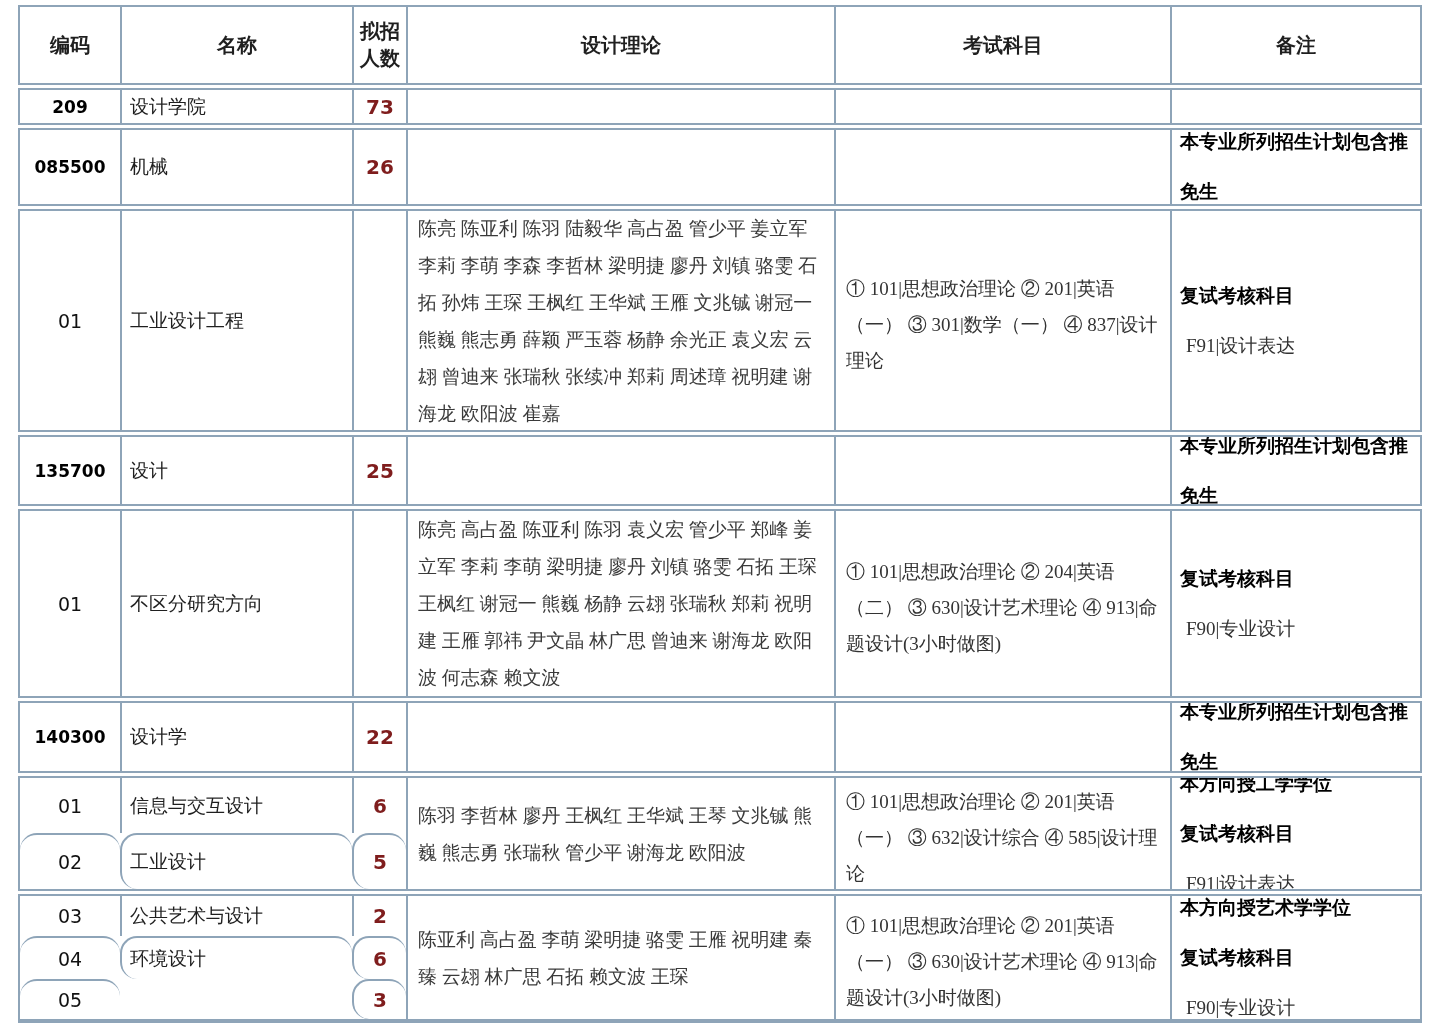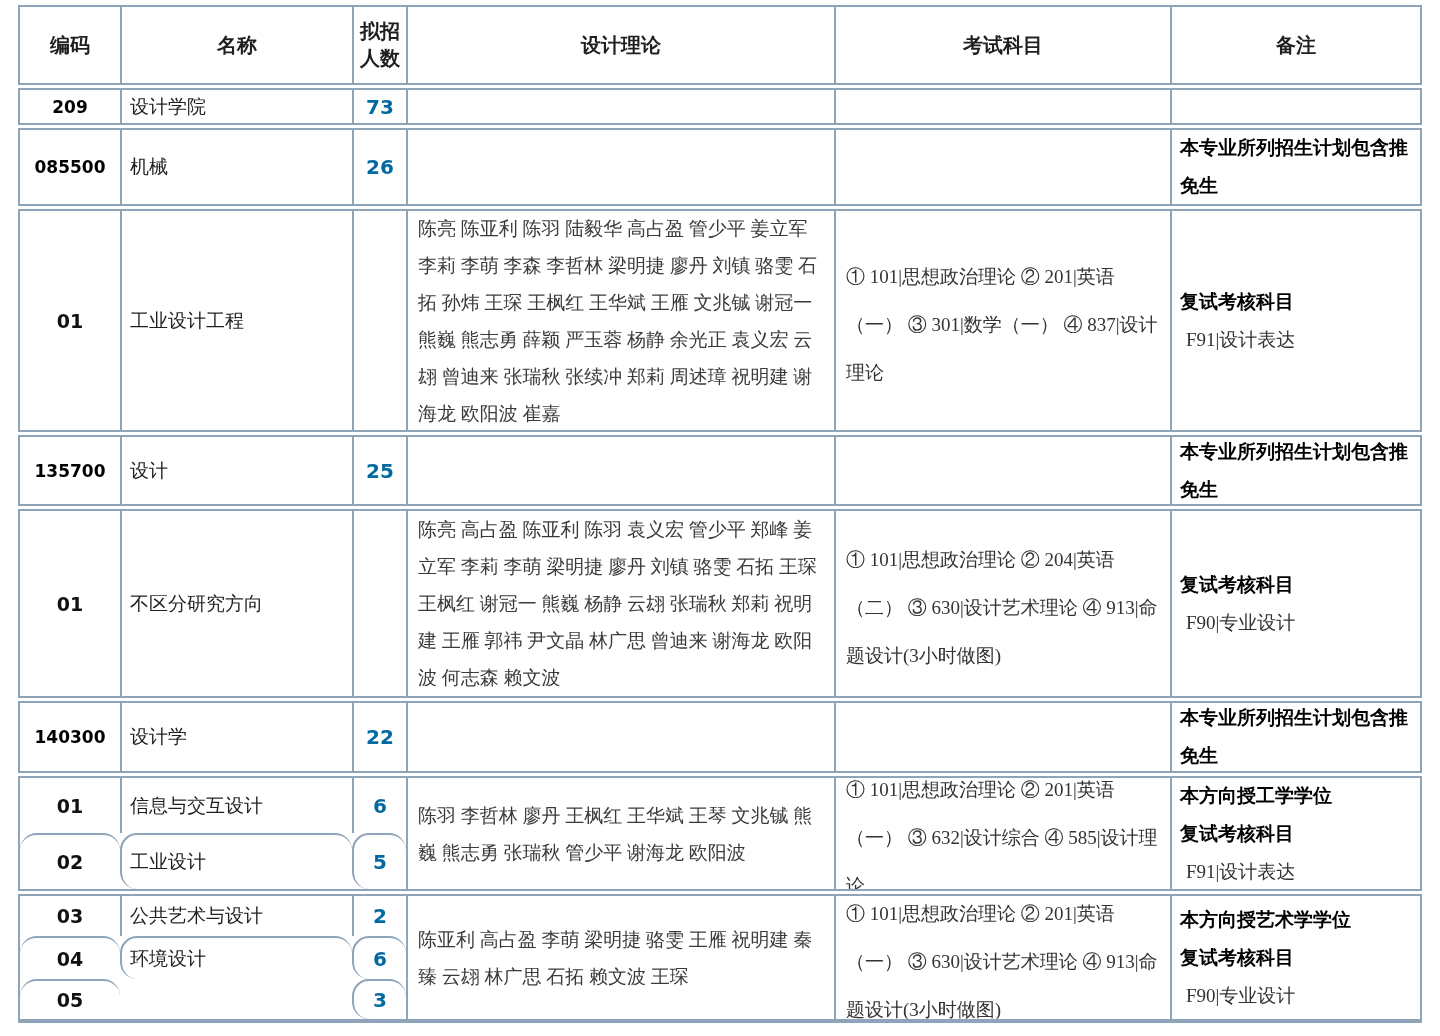--- a/index.html
+++ b/index.html
@@ -30,33 +30,33 @@
   .bt { border-top: 2px solid var(--bd); border-radius: 17px; }
   .ctr { justify-content: center; text-align: center; }
   .lft { padding: 2px 8px; }
   .hdr { font-weight: bold; font-size: 20px; justify-content: center; text-align: center; padding: 0 5px; }
   .code-b {
     font-family: "DejaVu Sans", "Liberation Sans", sans-serif;
     font-weight: 700; font-size: 17px; color: #000;
   }
   .code-r {
     font-family: "DejaVu Sans", "Liberation Sans", sans-serif;
-    font-weight: 700; font-size: 19px; color: #111;
+    font-weight: 400; font-size: 19px; color: #111;
   }
   .num-b {
     font-family: "DejaVu Sans", "Liberation Sans", sans-serif;
-    font-weight: 700; font-size: 20px; color: #0369a1;
+    font-weight: 700; font-size: 20px; color: #7f1d1d;
   }
   .sup { padding: 2px 10px; color: #3a3a3a; }
   .sup .txt { line-height: 37px; }
   .exam { padding: 2px 6px 2px 10px; color: #333; }
-  .exam .txt { line-height: 48px; margin-top: 8px; }
+  .exam .txt { line-height: 36px; margin-top: 8px; }
   .remark { padding: 2px 8px; }
   .remark .lines { width: 100%; }
-  .remark .ln { line-height: 38px; font-family: Liberation Serif, serif; }
+  .remark .ln { line-height: 50px; font-family: Liberation Serif, serif; }
   .remark .b { font-weight: bold; color: #000; }
   .remark .indent { padding-left: 6px; color: #333; }
   .name-txt { color: #1f1f1f; }
 </style>
 </head>
 <body>
 
 <div class="table-wrap">
 
   <div class="row-block" style="grid-template-rows:76px">

